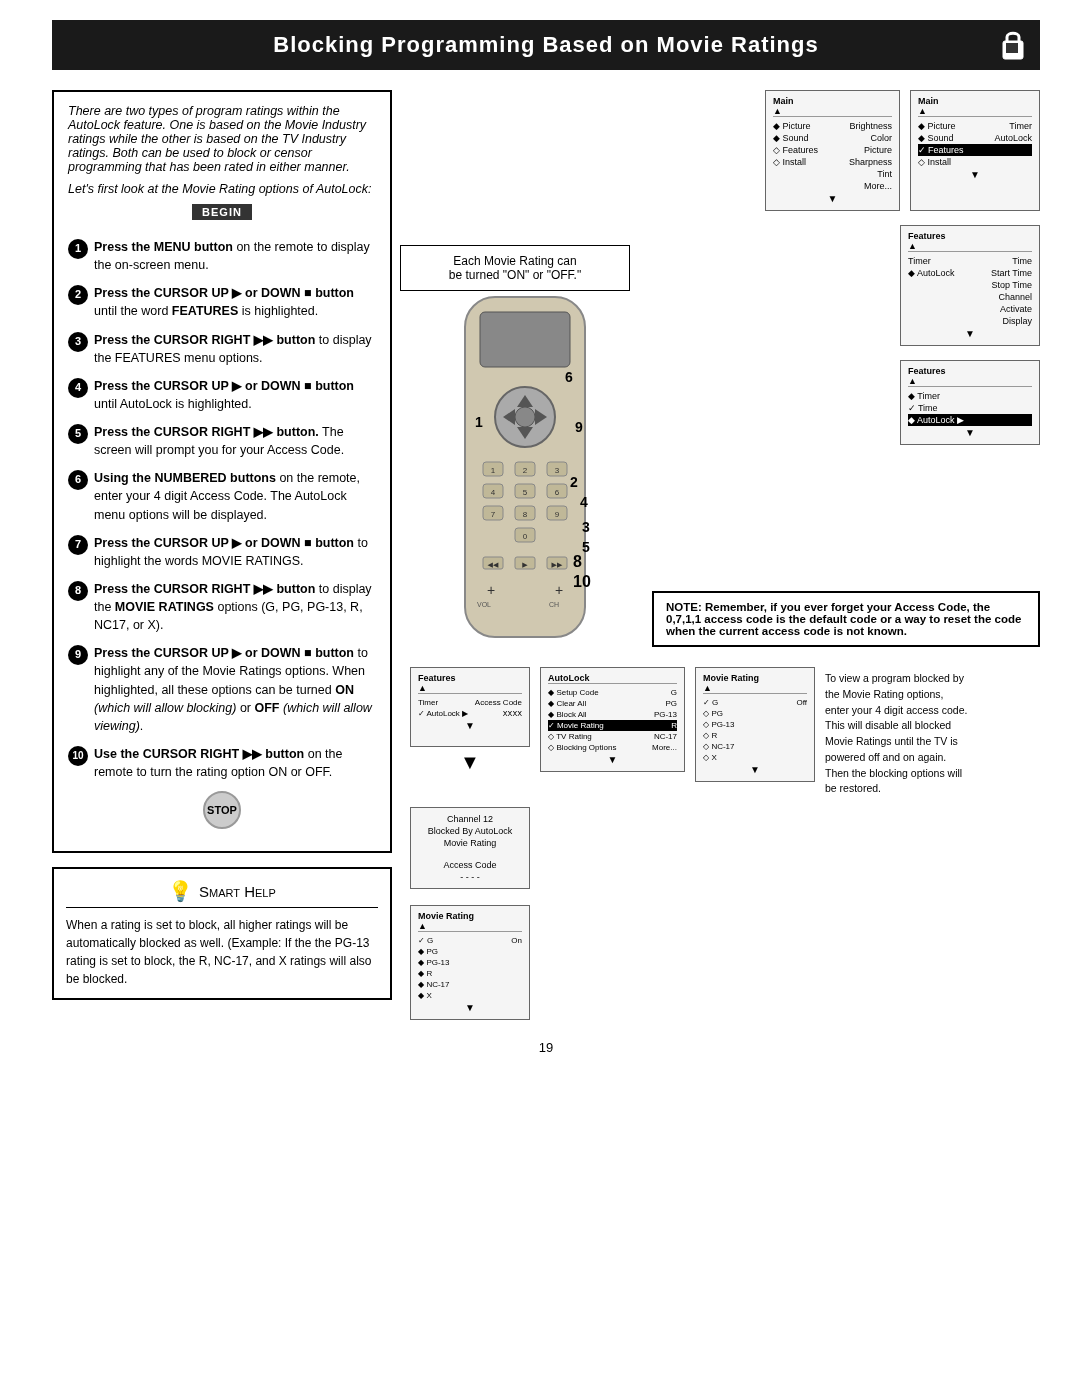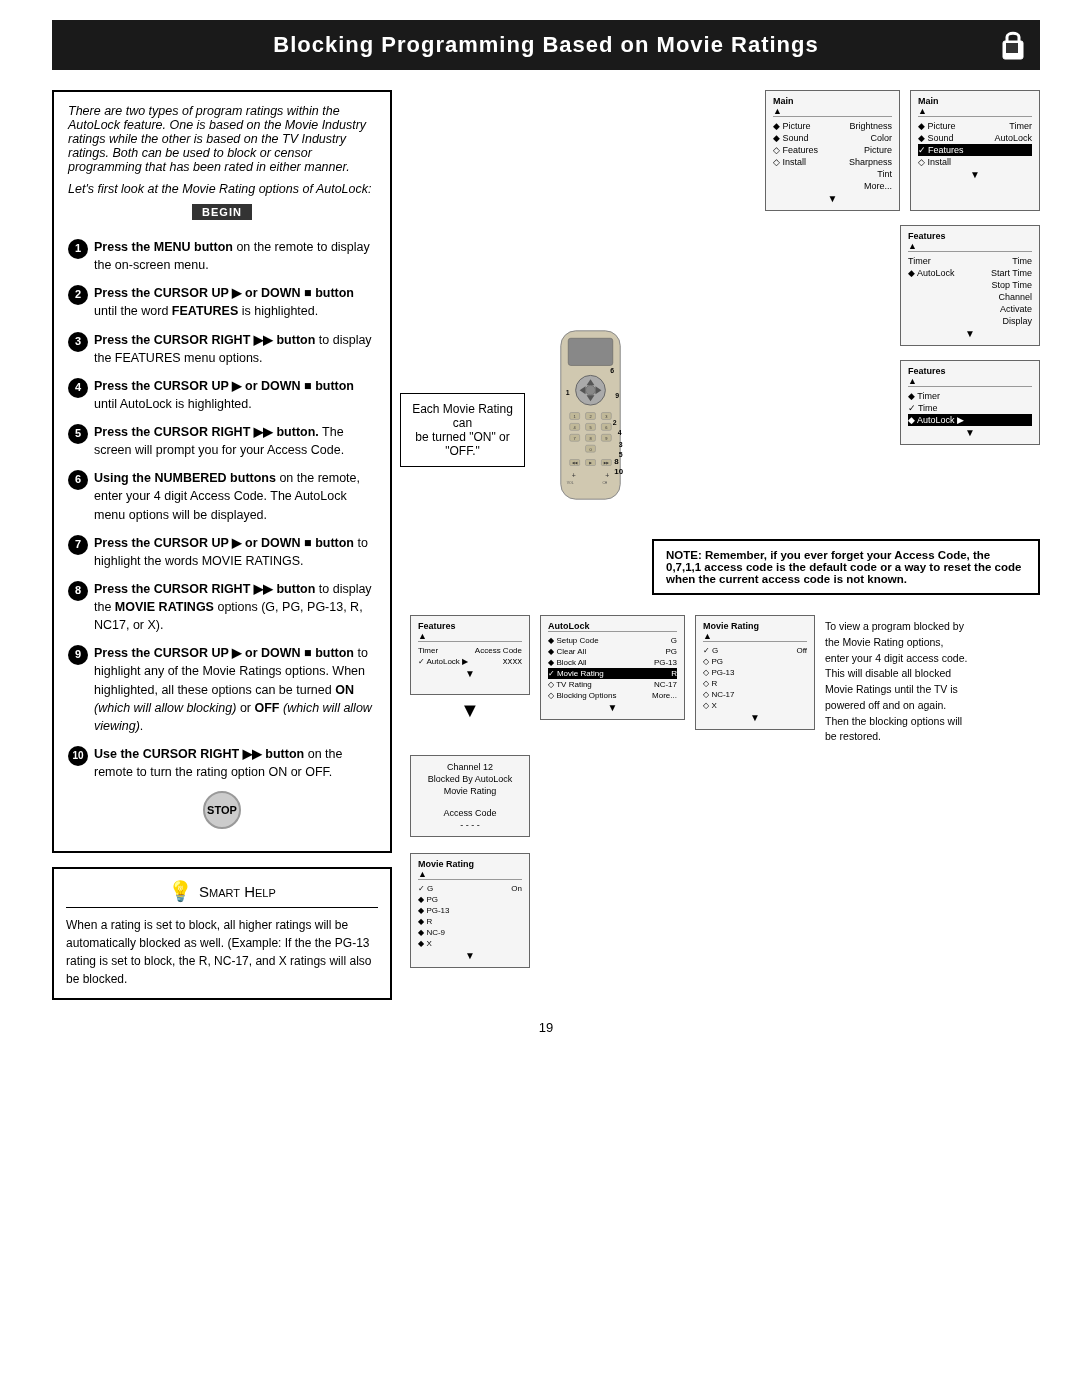--- a/index.html
+++ b/index.html
@@ -411,21 +411,21 @@
           <div class="screen-row">
               <span>◇ Install</span>
               <span></span>
             </div>
           <div class="screen-row arrow-row">▼</div>
         </div>
       </div>
 
       <div style="display:flex; gap:12px; position:relative;">
 
-        <div style="display:flex; flex-direction:row; align-items:center; gap:6px; flex-shrink:0; width:230px; position:relative;">
+        <div style="display:flex; flex-direction:column; align-items:center; gap:6px; flex-shrink:0; width:230px; position:relative;">
 
           <div class="movie-rating-note" style="position:relative; width:100%; text-align:center; border:1.5px solid #000; padding:8px 10px; font-size:12px;">
             <span>Each Movie Rating can</span><br>
             <span>be turned "ON" or "OFF."</span>
           </div>
 
           <svg width="200" height="360" viewBox="0 0 200 360" style="margin-top:10px;">
 
             <rect x="40" y="10" width="120" height="340" rx="30" ry="30" fill="#d0c8b0" stroke="#888" stroke-width="2"></rect>
 
@@ -668,21 +668,21 @@
               </div>
             <div class="screen-row">
                 <span style="font-size:8px;">◆ PG-13</span>
                 <span></span>
               </div>
             <div class="screen-row">
                 <span style="font-size:8px;">◆ R</span>
                 <span></span>
               </div>
             <div class="screen-row">
-                <span style="font-size:8px;">◆ NC-9</span>
+                <span style="font-size:8px;">◆ NC-17</span>
                 <span></span>
               </div>
             <div class="screen-row">
                 <span style="font-size:8px;">◆ X</span>
                 <span></span>
               </div>
             <div class="screen-row arrow-row">▼</div>
           </div>
         </div>
       </div>

